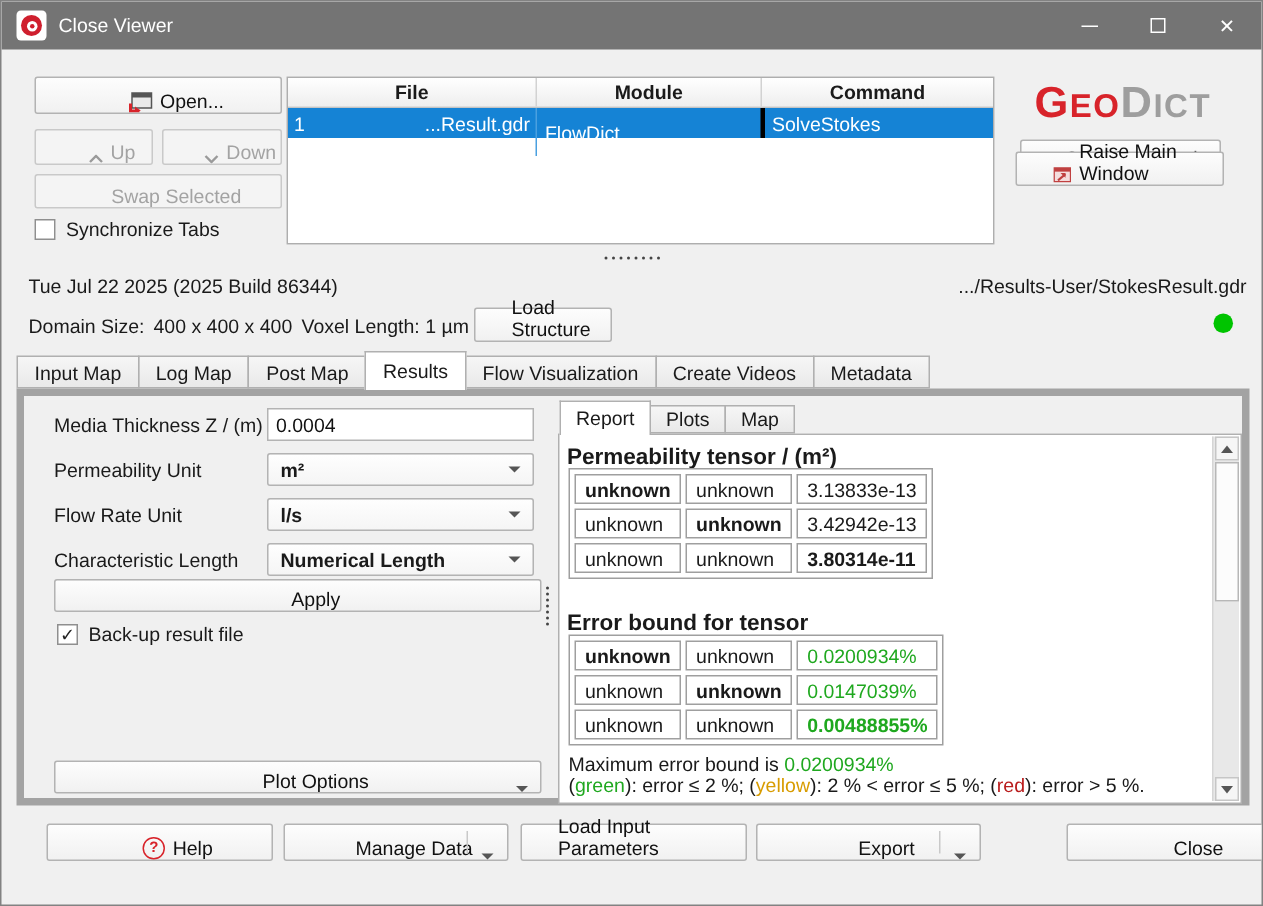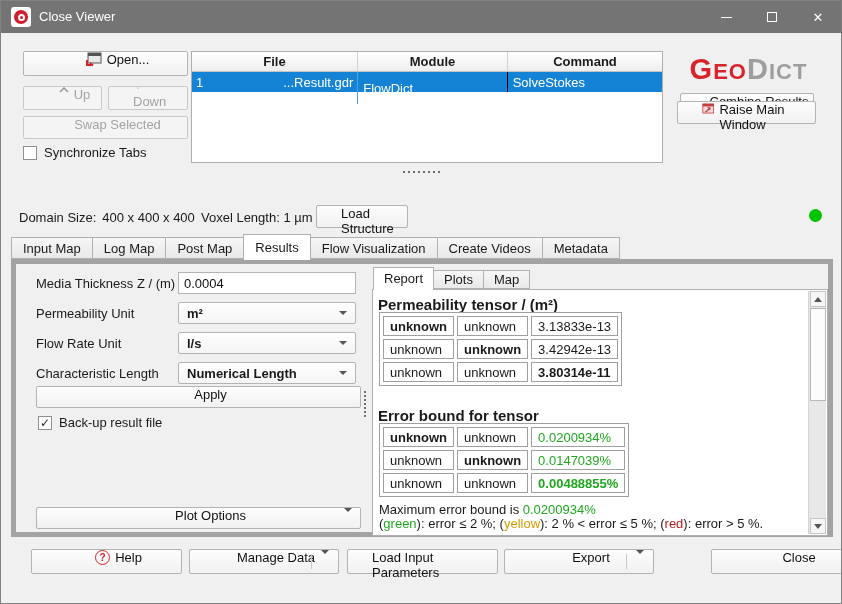--- a/index.html
+++ b/index.html
@@ -14,46 +14,46 @@
   .app-icon .ring .hole { width:7px; height:7px; border-radius:50%; background:#fff; display:flex; align-items:center; justify-content:center; }
   .app-icon .ring .hole .pip { width:3px; height:3px; border-radius:50%; background:#cf1f2e; }
   .title-text { position:absolute; left:38px; top:0; line-height:32px; color:#ffffff; font-size:13px; }
   .win-controls { position:absolute; right:0; top:0; height:32px; display:flex; }
   .win-btn { width:46px; height:32px; display:flex; align-items:center; justify-content:center; color:#fff; }
   .glyph-min { width:11px; height:1px; background:#fff; }
   .glyph-max { width:10px; height:10px; border:1px solid #fff; }
   .glyph-close { font-size:13px; line-height:1; }
 
   
-  .btn { background:linear-gradient(#fdfdfd,#f1f1f1); border:1px solid #b3b3b3; border-radius:2px; display:flex; align-items:flex-start; justify-content:center; gap:5px; color:#111;padding-left:24px; }
+  .btn { background:linear-gradient(#fdfdfd,#f1f1f1); border:1px solid #b3b3b3; border-radius:2px; display:flex; align-items:flex-end; justify-content:center; gap:5px; color:#111;padding-left:24px; }
   .btn.disabled { color:#a3a3a3; border-color:#c9c9c9; background:#f4f4f4; }
   .tri-down { width:0; height:0; border-left:4px solid transparent; border-right:4px solid transparent; border-top:4px solid #555; }
   .combo { position:absolute; background:linear-gradient(#fefefe,#f5f5f5); border:1px solid #b3b3b3; border-radius:2px; height:22px; display:flex; align-items:center; padding:0 8px; }
   .combo .val { flex:1;font-weight:bold; }
   .textinput { position:absolute; height:22px; border:1px solid #b3b3b3; background:#fff; padding:0 5px; font:inherit; color:#111; }
   .cb-box { width:14px; height:14px; background:#fff; border:1px solid #8f8f8f; display:inline-flex; align-items:center; justify-content:center; font-size:12px; font-weight:bold; color:#222; }
   .checkrow { position:absolute; display:flex; align-items:center; gap:7px; }
 
   
   .open-btn { position:absolute; left:22px; top:50px; width:165px; height:25px; }
   .up-btn { position:absolute; left:22px; top:85px; width:79px; height:24px; }
-  .down-btn { position:absolute; left:107px; top:85px; width:80px; height:24px;flex-direction:column; }
+  .down-btn { position:absolute; left:107px; top:85px; width:80px; height:24px; }
   .swap-btn { position:absolute; left:22px; top:115px; width:165px; height:23px; }
   .sync-row { left:22px; top:144px; }
   .chev { width:10px; height:6px; }
 
   
   .file-table { position:absolute; left:190px; top:50px; width:472px; height:112px; background:#fff; border:1px solid #aeaeae; }
   .ft-header { display:flex; height:20px; background:linear-gradient(#ffffff,#eeeeee); border-bottom:1px solid #c4c4c4; font-weight:bold; }
   .ft-header > div { display:flex; align-items:center; justify-content:center; border-right:1px solid #d2d2d2; }
   .ft-header > div:last-child { border-right:none; }
   .ft-row { display:flex; height:20px; background:#1583d5; color:#fff; align-items:stretch; }
   .ft-c1 { width:166px; display:flex; align-items:center; justify-content:space-between; padding:0 4px; }
   .ft-c2 { width:150px; display:flex; align-items:center; padding:16px 5px; border-left:1px solid #4aa0e0; }
-  .ft-c3 { width:156px; display:flex; align-items:center; padding:0 5px; border-left:1px solid #000000; }
+  .ft-c3 { width:156px; display:flex; align-items:center; padding:0 5px; border-left:3px solid #000000; }
 
   
   .brand { position:absolute; left:670px; top:52px; width:155px; text-align:center; font-weight:bold; letter-spacing:1px; white-space:nowrap; }
   .brand .big { font-size:29px; }
   .brand .small { font-size:22px; }
   .brand .red { color:#d8232a; }
   .brand .gray { color:#9e9e9e; }
   .combine-btn { position:absolute; left:679px; top:92px; width:134px; height:21px; }
   .raise-btn { position:absolute; left:676px; top:100px; width:139px; height:23px; }
 
@@ -221,20 +221,24 @@
         <i></i>
         <i></i>
         <i></i>
         <i></i>
         <i></i>
         <i></i>
         <i></i>
       </div>
   </div>
 
+  <div class="info-line1">
+    <span>Tue Jul 22 2025 (2025 Build 86344)</span>
+    <span>.../Results-User/StokesResult.gdr</span>
+  </div>
   <div class="info-line2">
     <span>Domain Size:</span>
     <span>400 x 400 x 400</span>
   </div>
   <div class="voxel-group">
     <span>Voxel Length:</span>
     <span>1 µm</span>
   </div>
   <div class="btn load-structure-btn">
     <span>Load Structure</span>

